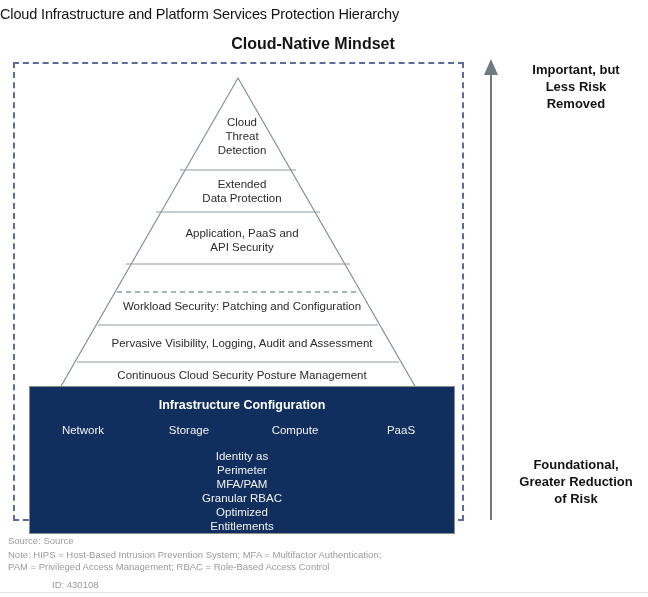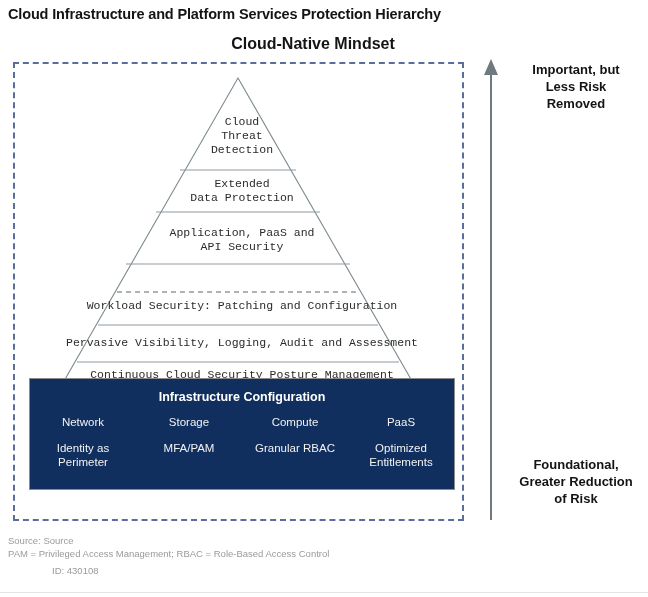--- a/index.html
+++ b/index.html
@@ -12,24 +12,24 @@
     height: 597px;
     position: relative;
     font-family: "Liberation Sans", sans-serif;
     color: #1a1a1a;
     overflow: hidden;
   }
 
   
   #chart-title {
     position: absolute;
-    left: 8px;
+    left: 0;
     top: 6px;
     font-size: 14.5px;
-    font-weight: bold;
+    font-weight: normal;
     letter-spacing: -0.15px;
     color: #141414;
     white-space: nowrap;
   }
   #chart-subtitle {
     position: absolute;
     left: 163px;
     top: 35px;
     width: 300px;
     text-align: center;
@@ -66,30 +66,29 @@
   }
   .layer-label {
     position: absolute;
     left: 0;
     width: 426px;
     text-align: center;
     font-size: 11.5px;
     line-height: 14px;
     color: #2b2b2b;
     pointer-events: none;
-    font-family: Liberation Mono, monospace;
   }
 
   
   #base-block {
     position: absolute;
     left: 29px;
-    top: 378px;
-    width: 426px;
-    height: 112px;
+    top: 386px;
+    width: 426px;
+    height: 148px;
     background: #102f5e;
     border: 1px solid #8c8c8c;
     box-sizing: border-box;
     color: #ffffff;
   }
   .base-heading {
     text-align: center;
     font-size: 12.5px;
     font-weight: bold;
     color: #ffffff;
@@ -101,21 +100,21 @@
   .base-cell {
     flex: 1;
     text-align: center;
     font-size: 11.5px;
     line-height: 14px;
     color: #f2f2f2;
   }
   #infra-heading { margin-top: 11px; }
   #infra-row     { margin-top: 11px; }
   #iam-heading   { margin-top: 21px; }
-  #iam-row       { margin-top: 12px; }
+  #iam-row       { margin-top: 12px; flex-direction: column; }
 
   
   #risk-axis {
     position: absolute;
     left: 482px;
     top: 58px;
     width: 18px;
     height: 462px;
   }
   #risk-axis svg { display: block; }
@@ -207,17 +206,18 @@
     <line x1="9" y1="462" x2="9" y2="14" stroke="#6e7a80" stroke-width="2"></line>
     <polygon points="9,1 16,17 2,17" fill="#6e7a80"></polygon>
   </svg>
 </div>
 
 <div id="risk-label-top" class="risk-label">Important, but<br>Less Risk<br>Removed</div>
 <div id="risk-label-bottom" class="risk-label">Foundational,<br>Greater Reduction<br>of Risk</div>
 
 <div id="footnotes">
   <div>Source: Source</div>
+  <div id="footnote-note">Note: HIPS = Host-Based Intrusion Prevention System; MFA = Multifactor Authentication;</div>
   <div>PAM = Privileged Access Management; RBAC = Role-Based Access Control</div>
   <div id="footnote-id">ID: 430108</div>
 </div>
 
 <div id="bottom-rule"></div>
 
 </body></html>

